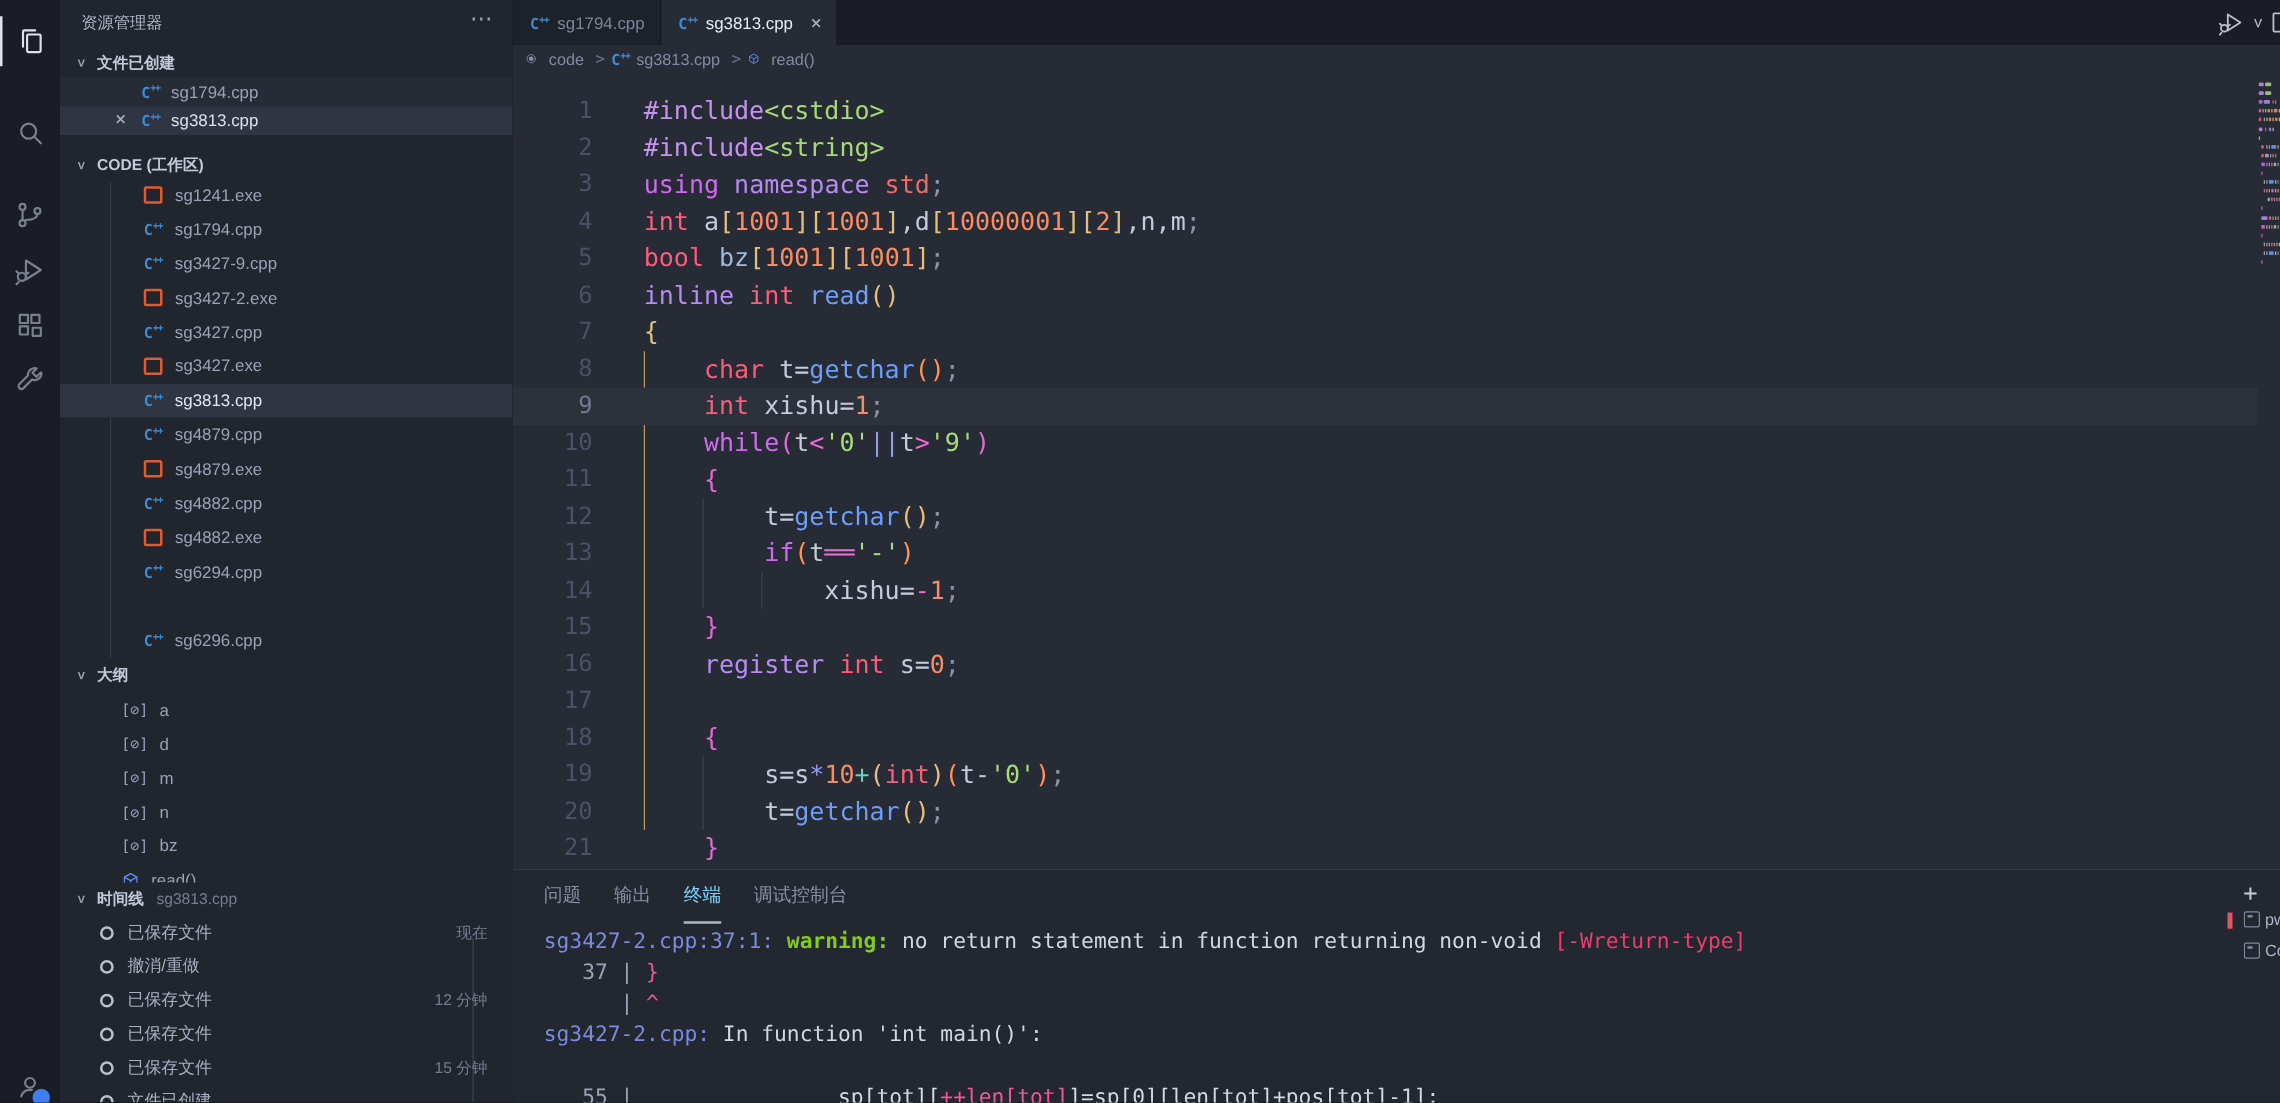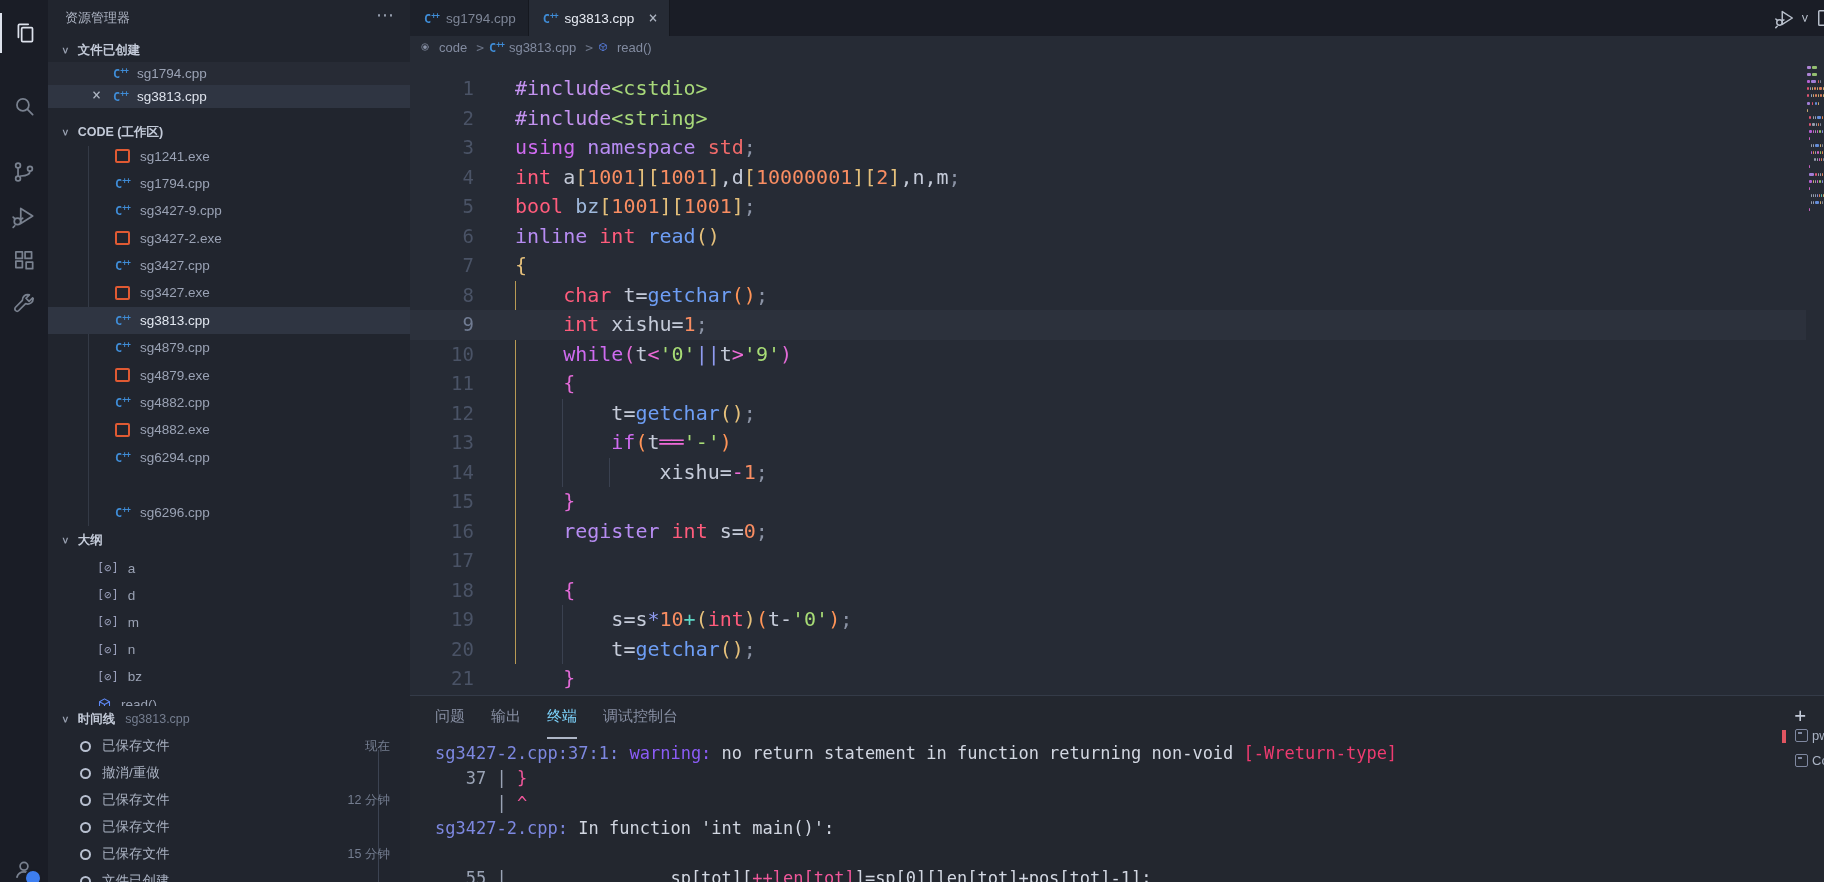--- a/index.html
+++ b/index.html
@@ -72,21 +72,21 @@
 
   
   #panel{position:absolute;left:0;top:695px;width:100%;height:187px;background:#23272f;border-top:1px solid #343b48;}
   #panel-tabs{position:absolute;left:25px;top:0;height:45px;display:flex;gap:26px;}
   .ptab{position:relative;display:flex;align-items:center;color:#878fa3;font-size:15px;cursor:pointer;padding-bottom:4px;}
   .ptab.active{color:#7dd3fc;}
   .ptab.active::after{content:"";position:absolute;left:0;right:0;bottom:2px;height:2px;background:#aeb6c6;}
   #panel-plus{position:absolute;right:18px;top:8px;color:#c3cad8;font-size:19px;cursor:pointer;font-family:"DejaVu Sans Mono",monospace;}
   #term{position:absolute;left:0;top:45px;width:100%;height:142px;overflow:hidden;}
   .term-row{position:absolute;left:25px;margin:0;font-family:"DejaVu Sans Mono",monospace;font-size:17px;line-height:25px;white-space:pre;}
-  .tfile{color:#7d88e0}.twarn{color:#8b5cf6;font-weight:400}.ttext{color:#d2d7e2}
+  .tfile{color:#7d88e0}.twarn{color:#84cc16;font-weight:700}.ttext{color:#d2d7e2}
   .tflag{color:#ee3b70}.tdim{color:#9aa3b5}.tpink{color:#f1579b}
   #term-side{position:absolute;right:0;top:27px;width:29px;overflow:hidden;}
   .ts-row{display:flex;align-items:center;height:25px;color:#aab3c4;font-size:13px;cursor:pointer;}
   .ts-ico{flex:none;width:11px;height:11px;border:1.5px solid #7f88a0;border-radius:2px;margin-right:4px;position:relative;}
   .ts-ico::after{content:"";position:absolute;left:2px;top:2px;width:4px;height:1.5px;background:#7f88a0;}
   #term-err{position:absolute;right:38px;top:730px;width:4px;height:13px;background:var(--err,#e05561);}
 </style>
 </head>
 <body style="--accent: #3d7ef0; --cpp: #3f8cd6; --exe: #e05a33; --err: #e05561;">
 

